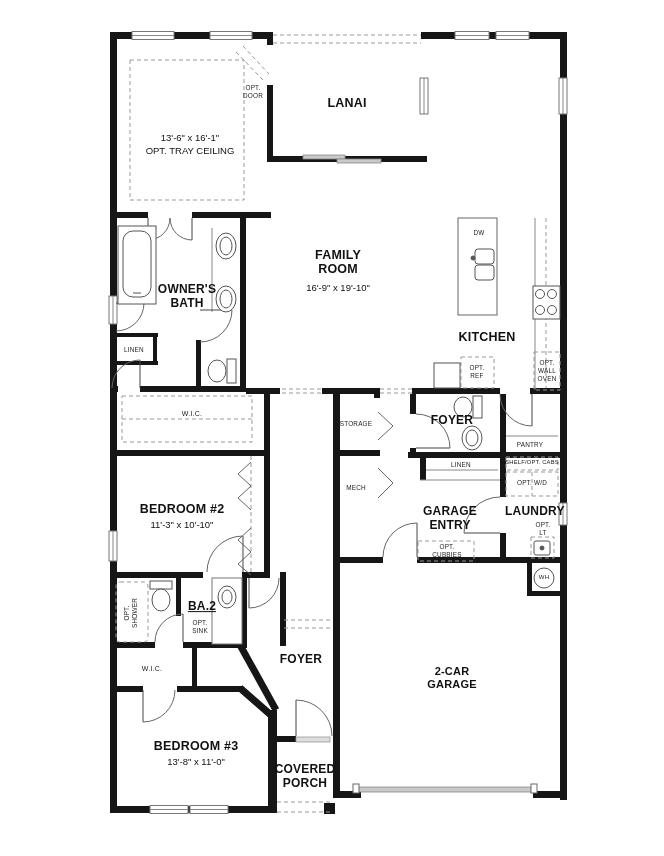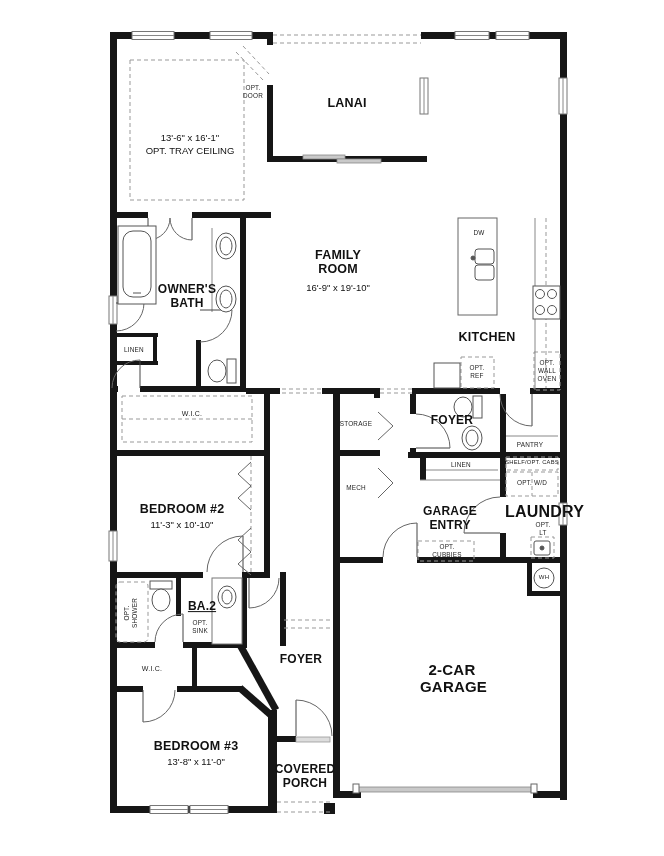--- a/index.html
+++ b/index.html
@@ -318,34 +318,34 @@
 
 <div class="lbl room-sm" style="left:452px;top:421px;width:50px;">FOYER</div>
 <div class="lbl tiny" style="left:530px;top:445px;width:44px;">PANTRY</div>
 <div class="lbl tiny" style="left:461px;top:465px;width:40px;">LINEN</div>
 
 <div class="lbl room-sm" style="left:450px;top:519px;width:56px;">GARAGE ENTRY</div>
 <div class="lbl tiny" style="left:447px;top:551px;width:36px;">OPT. CUBBIES</div>
 
 <div class="lbl tiny" style="left:532px;top:463px;width:54px;font-size:5.8px;">SHELF/OPT. CABS</div>
 <div class="lbl tiny" style="left:532px;top:483px;width:50px;">OPT. W/D</div>
-<div class="lbl room-sm" style="left:534px;top:512px;width:58px;font-size:16px;">LAUNDRY</div>
+<div class="lbl room-sm" style="left:534px;top:512px;width:58px;font-size:12px;">LAUNDRY</div>
 <div class="lbl tiny" style="left:543px;top:529px;width:20px;">OPT. LT</div>
 <div class="lbl tiny" style="left:544px;top:578px;width:20px;font-size:6px;">WH</div>
 
 <div class="lbl room" style="left:182px;top:509px;width:110px;">BEDROOM #2</div>
 <div class="lbl dims" style="left:182px;top:525px;width:110px;">11'-3" x 10'-10"</div>
 
 <div class="lbl room-sm" style="left:202px;top:607px;width:40px;text-decoration:underline;">BA.2</div>
 <div class="lbl tiny" style="left:200px;top:627px;width:26px;">OPT. SINK</div>
 <div class="lbl tiny vert" style="left:131px;top:613px;width:44px;">OPT. SHOWER</div>
 <div class="lbl tiny7" style="left:152px;top:669px;width:44px;">W.I.C.</div>
 
 <div class="lbl room-sm" style="left:301px;top:660px;width:54px;">FOYER</div>
 
 <div class="lbl room" style="left:196px;top:746px;width:110px;">BEDROOM #3</div>
 <div class="lbl dims" style="left:196px;top:762px;width:110px;">13'-8" x 11'-0"</div>
 
 <div class="lbl room-sm" style="left:305px;top:777px;width:64px;">COVERED PORCH</div>
 
-<div class="lbl room" style="left:452px;top:678px;width:64px;font-size:15px;">2-CAR GARAGE</div>
+<div class="lbl room" style="left:452px;top:678px;width:64px;font-size:11px;">2-CAR GARAGE</div>
 
 </div>
 
 </body></html>

